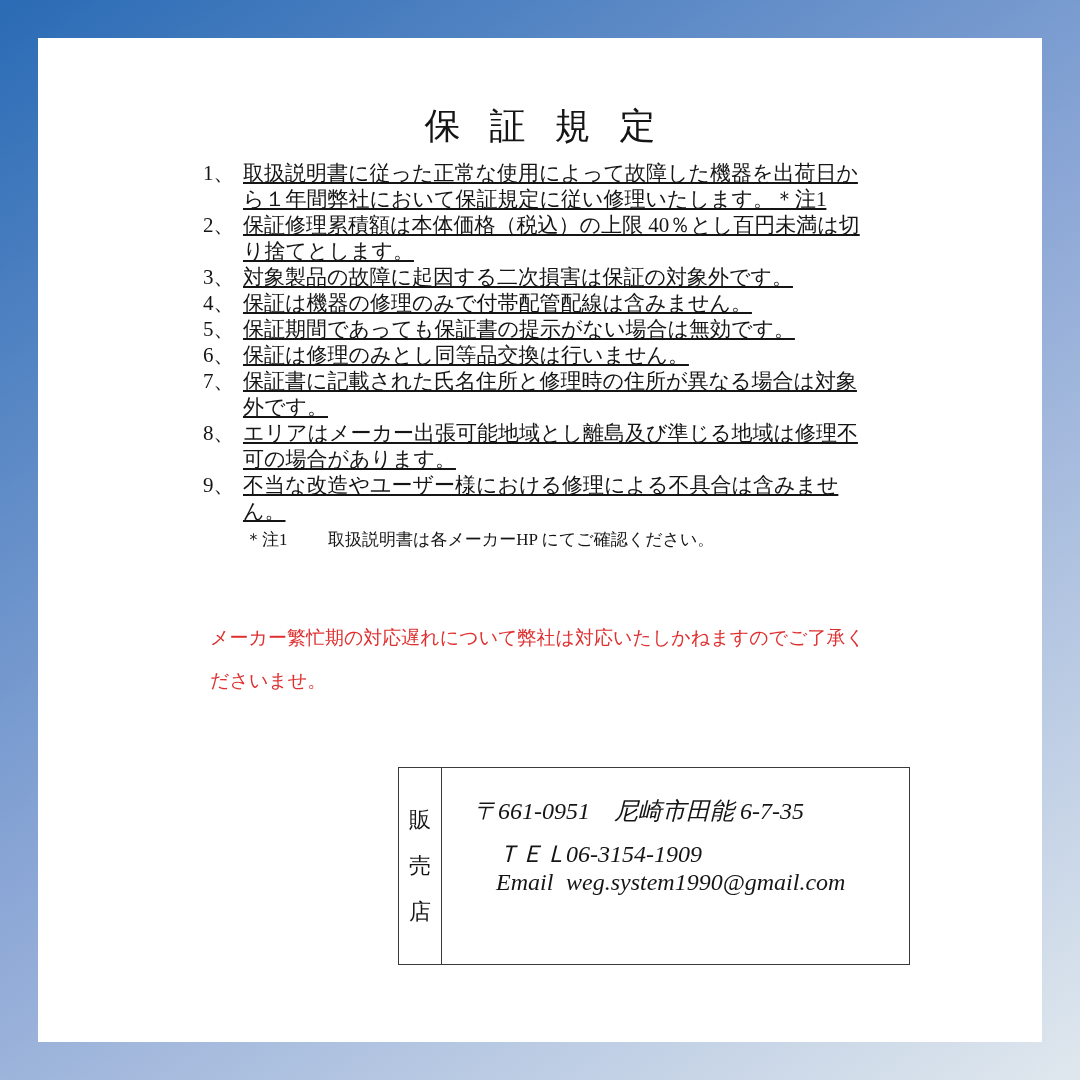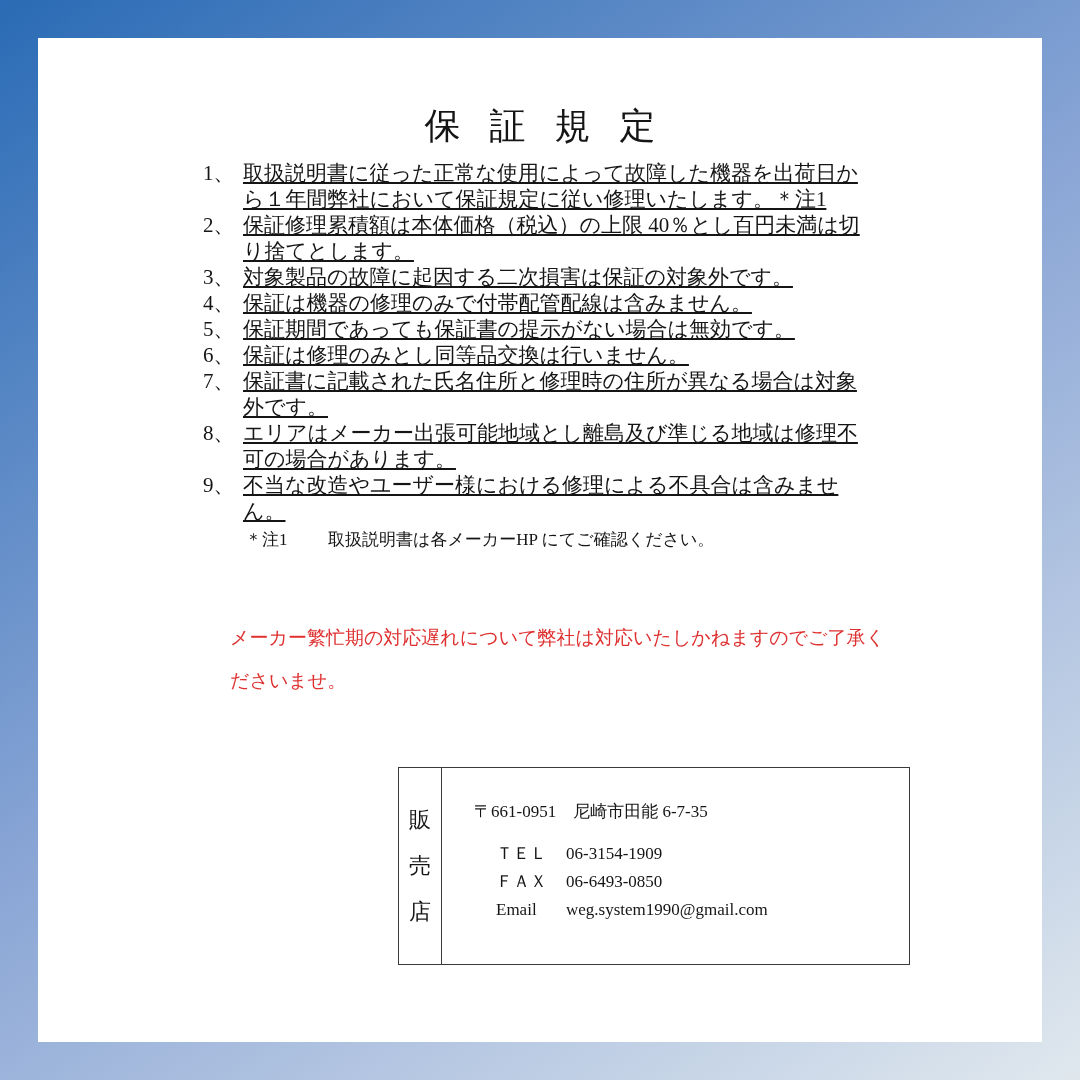--- a/index.html
+++ b/index.html
@@ -44,42 +44,42 @@
     left: 207px; top: 491px;
     font-size: 17px; line-height: 22px;
     display: flex;
   }
   .footnote-label { width: 83px; flex: none; }
   .notice {
     position: absolute;
     left: 172px; top: 578px; width: 655px;
     font-size: 19px; line-height: 43px;
     color: var(--notice-color, #df3030);
-    margin-left: 20px;
   }
   .dealer {
     position: absolute;
     left: 360px; top: 729px;
     width: 510px; height: 196px;
     border: 1px solid #3a3a3a;
     display: flex;
     background: #fff;
   }
   .dealer-label {
     width: 42px; flex: none;
     border-right: 1px solid #3a3a3a;
     display: flex; flex-direction: column;
     align-items: center; justify-content: center;
     gap: 24px;
     font-size: 22px; line-height: 22px;
   }
   .dealer-body {
     flex: 1;
     padding: 31px 0 0 32px;
-    font-size: 17px;
+    font-size: 24px;
+    font-style: italic;
   }
   .addr, .company { line-height: 25px; white-space: nowrap; }
   .contacts { margin-top: 16px; padding-left: 22px; }
   .contact-row { display: flex; line-height: 28px; white-space: nowrap; align-items: flex-end; }
   .contact-label { width: 70px; flex: none; }
 </style>
 </head>
 <body>
 
 <div class="page">
@@ -139,24 +139,20 @@
       <span>店</span>
     </div>
     <div class="dealer-body">
       <div class="addr">〒661-0951　尼崎市田能 6-7-35</div>
       <div class="contacts">
         <div class="contact-row">
           <span class="contact-label">ＴＥＬ</span>
           <span class="contact-value">06-3154-1909</span>
         </div>
         <div class="contact-row">
-          <span class="contact-label">ＦＡＸ</span>
-          <span class="contact-value">06-6493-0850</span>
-        </div>
-        <div class="contact-row">
           <span class="contact-label">Email</span>
           <span class="contact-value">weg.system1990@gmail.com</span>
         </div>
       </div>
     </div>
   </div>
 
 </div>
 
 </body></html>

